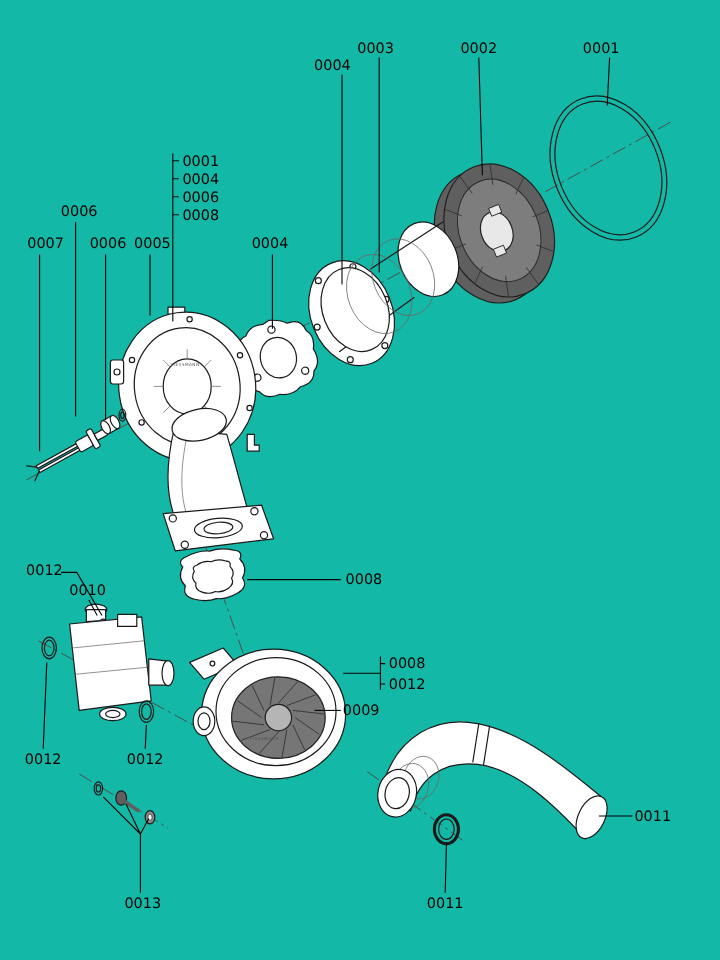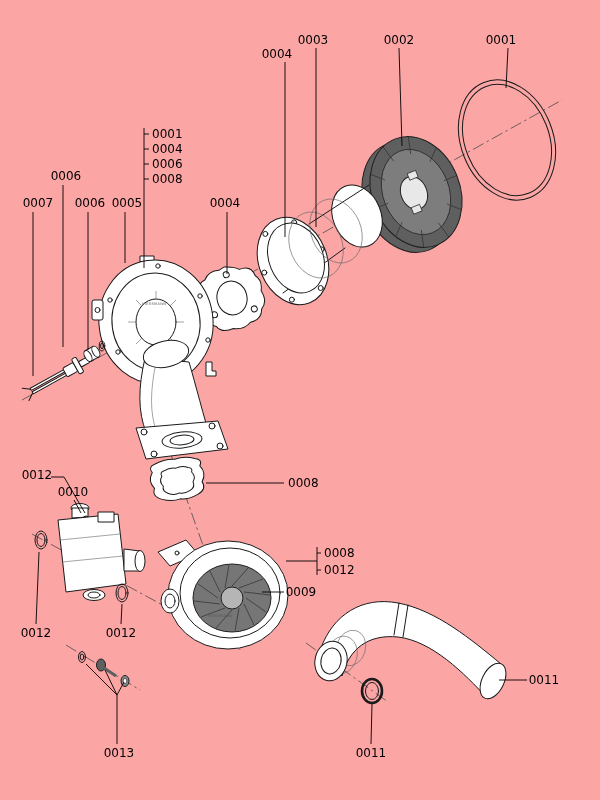--- a/index.html
+++ b/index.html
@@ -1,16 +1,16 @@
 <!DOCTYPE html>
 <html><head>
 <meta charset="utf-8">
 <style>
   html,body{margin:0;padding:0;background:#fff;}
-  .canvas{position:relative;width:600px;height:800px;background:#fca5a5;overflow:hidden;}
+  .canvas{position:relative;width:600px;height:800px;background:#14b8a6;overflow:hidden;}
   svg{display:block;}
   .s{stroke:#1a1a1a;stroke-width:1;fill:none;stroke-linecap:round;stroke-linejoin:round;}
   .f{fill:#ffffff;stroke:#1a1a1a;stroke-width:1;stroke-linejoin:round;}
   .thin{stroke:#666;stroke-width:.6;fill:none;}
   .axis{stroke:#4a4a4a;stroke-width:.8;stroke-dasharray:12 3.5 2.5 3.5;fill:none;}
   .leader{stroke:#000;stroke-width:.9;fill:none;}
   .lbl{font:12px "DejaVu Sans", sans-serif;fill:#000;}
   .tiny{font:3.5px "DejaVu Sans", sans-serif;fill:#555;letter-spacing:.4px;}
   .dark{fill:#5f5f5f;stroke:#1f1f1f;stroke-width:1;}
   .mid{fill:#7d7d7d;stroke:#2a2a2a;stroke-width:.8;}

